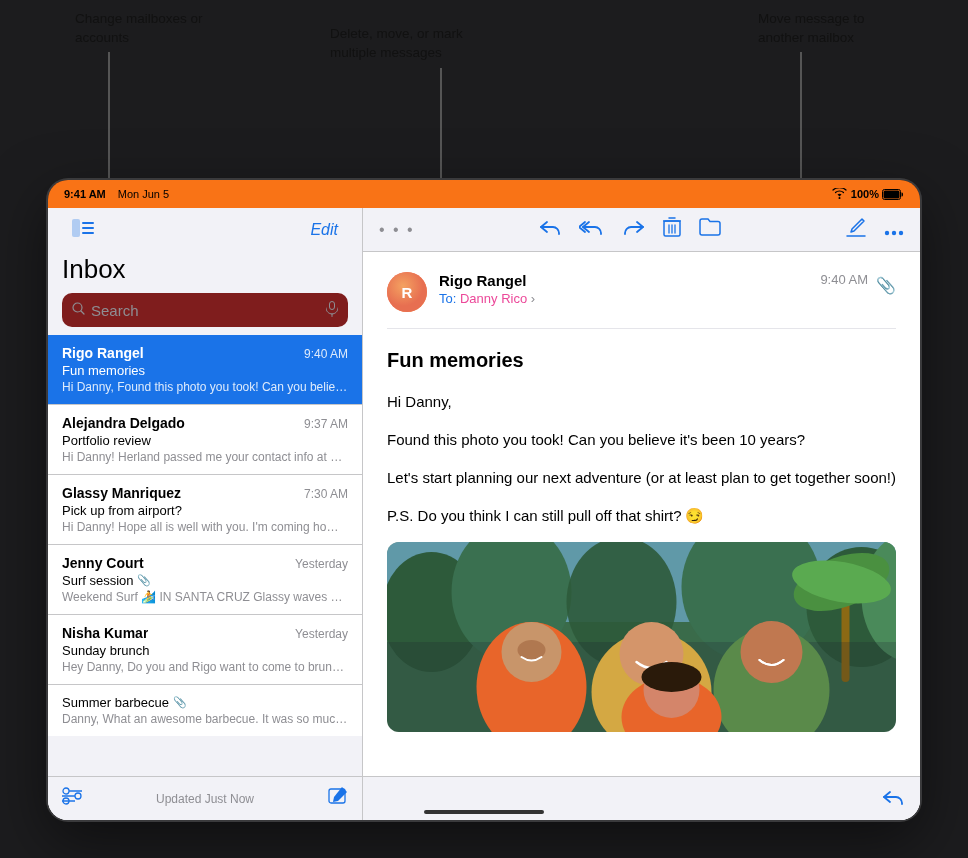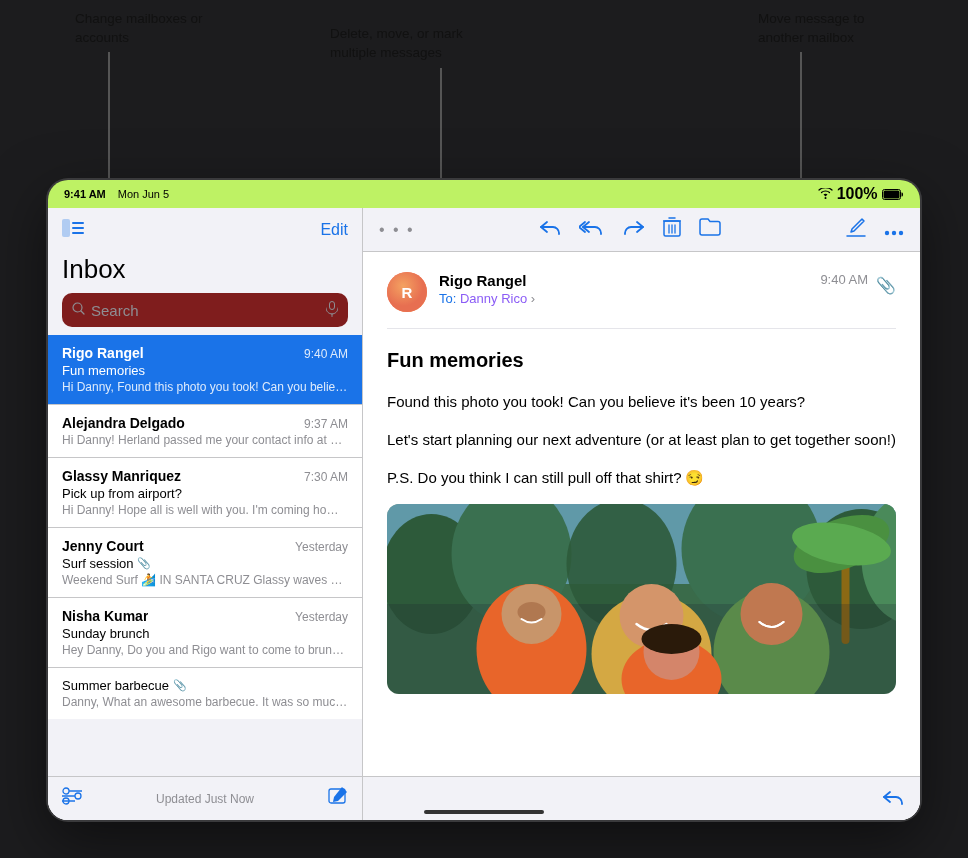--- a/index.html
+++ b/index.html
@@ -25,21 +25,21 @@
       box-shadow: 0 0 0 2px #3a3a3c, 0 20px 60px rgba(0,0,0,0.5);
     }
 
     
     .status-bar {
       position: absolute;
       top: 0;
       left: 0;
       right: 0;
       height: 28px;
-      background: #bef264;
+      background: #f97316;
       display: flex;
       align-items: center;
       justify-content: space-between;
       padding: 0 16px;
       font-size: 11px;
       font-weight: 600;
       color: #000;
       z-index: 10;
     }
     .status-bar .time { font-size: 11px; font-weight: 700; }
@@ -65,22 +65,23 @@
       display: flex;
       flex-direction: column;
       flex-shrink: 0;
     }
 
     .inbox-toolbar {
       height: 44px;
       display: flex;
       align-items: center;
       justify-content: space-between;
-      padding: 0 14px;
+      padding: 0 24px;
       background: #f2f2f7;
+      font-style: italic;
     }
 
     .inbox-title {
       font-size: 26px;
       font-weight: 400;
       color: #000;
       padding: 2px 14px 8px;
     }
 
     .search-bar {
@@ -260,21 +261,21 @@
     <div class="status-bar-right">
       <span>
         <svg width="15" height="11" viewBox="0 0 15 11" fill="none">
           <path d="M7.5 8.5L9.5 6.5C8.5 5.5 6.5 5.5 5.5 6.5L7.5 8.5Z" fill="#000"></path>
           <path d="M7.5 11L7.5 11" stroke="#000" stroke-width="1.5" stroke-linecap="round"></path>
           <path d="M3.5 4.5C5.5 2.5 9.5 2.5 11.5 4.5" stroke="#000" stroke-width="1.2" fill="none" stroke-linecap="round"></path>
           <path d="M1 2C4 -1 11 -1 14 2" stroke="#000" stroke-width="1.2" fill="none" stroke-linecap="round"></path>
           <circle cx="7.5" cy="10" r="1" fill="#000"></circle>
         </svg>
       </span>
-      <span style="font-size:16px;font-weight:600;">
+      <span style="font-size:11px;font-weight:600;">
         <span>100%</span>
         <svg width="22" height="11" viewBox="0 0 22 11" style="vertical-align:middle;">
           <rect x="0.5" y="0.5" width="18" height="10" rx="2" stroke="#000" stroke-width="1" fill="none"></rect>
           <rect x="1.5" y="1.5" width="16" height="8" rx="1.5" fill="#000"></rect>
           <path d="M19.5 3.5 C20.5 3.5 21 4 21 5.5 C21 7 20.5 7.5 19.5 7.5Z" fill="#000"></path>
         </svg>
       </span>
     </div>
   </div>
 
@@ -321,20 +322,21 @@
           </div>
           <div class="email-subject">Fun memories</div>
           <div class="email-preview">Hi Danny, Found this photo you took! Can you believe it's been 10 years? Let's start...</div>
         </div>
 
         <div class="email-item" style="position:relative;">
           <div class="email-header">
             <span class="email-sender">Alejandra Delgado</span>
             <span class="email-time">9:37 AM</span>
           </div>
+          <div class="email-subject">Portfolio review</div>
           <div class="email-preview">Hi Danny! Herland passed me your contact info at his housewarming party last week a...</div>
         </div>
 
         <div class="email-item" style="position:relative;">
           <div class="email-header">
             <span class="email-sender">Glassy Manriquez</span>
             <span class="email-time">7:30 AM</span>
           </div>
           <div class="email-subject">Pick up from airport?</div>
           <div class="email-preview">Hi Danny! Hope all is well with you. I'm coming home from London and was wond...</div>
@@ -463,33 +465,34 @@
                 </radialGradient>
               </defs>
               <circle cx="20" cy="20" r="20" fill="url(#ag)"></circle>
               <text x="20" y="26" text-anchor="middle" font-size="15" font-weight="600" fill="#fff" font-family="sans-serif">R</text>
             </svg>
           </div>
           <div class="message-meta">
             <div class="message-from">Rigo Rangel</div>
             <div class="message-to">
               <span>To:</span>
-              <span style="color:#8b5cf6;cursor:pointer;">Danny Rico</span>
+              <span style="color:#ec4899;cursor:pointer;">Danny Rico</span>
               <span style="color:#8e8e93;"> ›</span>
             </div>
           </div>
           <div style="display:flex;align-items:flex-start;gap:8px;">
             <span class="message-time">9:40 AM</span>
             <span class="message-attachment-icon">📎</span>
           </div>
         </div>
 
         <div class="message-subject">Fun memories</div>
 
         <div class="message-body">
+          <p>Hi Danny,</p>
           <p>Found this photo you took! Can you believe it's been 10 years?</p>
           <p>Let's start planning our next adventure (or at least plan to get together soon!)</p>
           <p>P.S. Do you think I can still pull off that shirt? 😏</p>
         </div>
 
         <div class="photo-scene">
           <svg width="100%" height="190" viewBox="0 0 540 190" preserveAspectRatio="xMidYMid slice">
 
             <rect width="540" height="190" fill="#3a6b4a"></rect>
 

